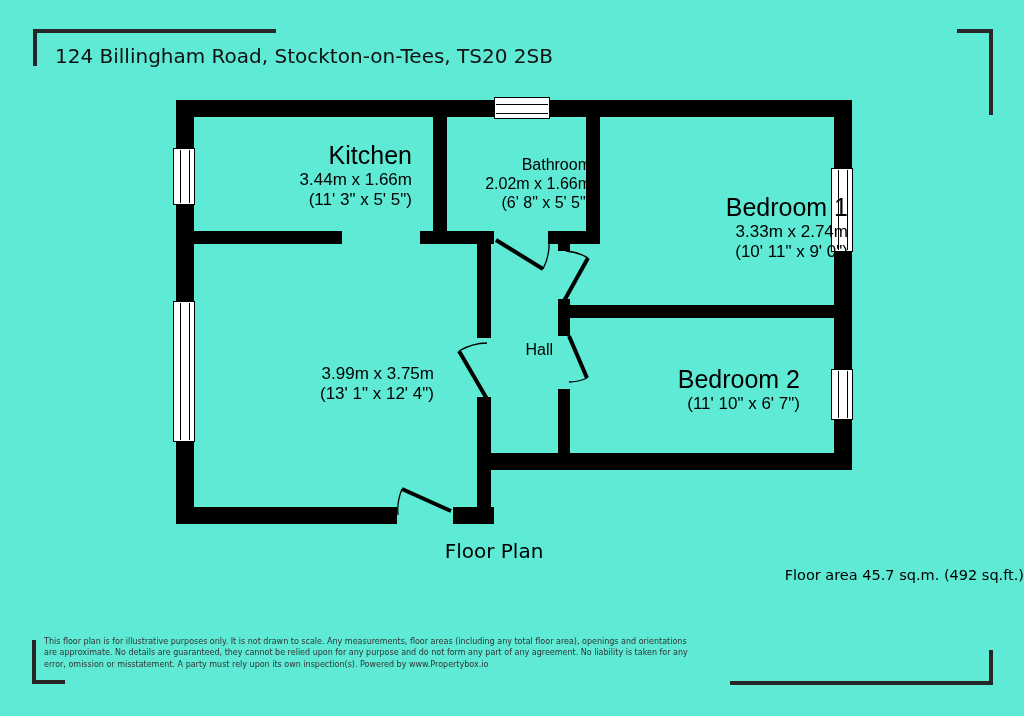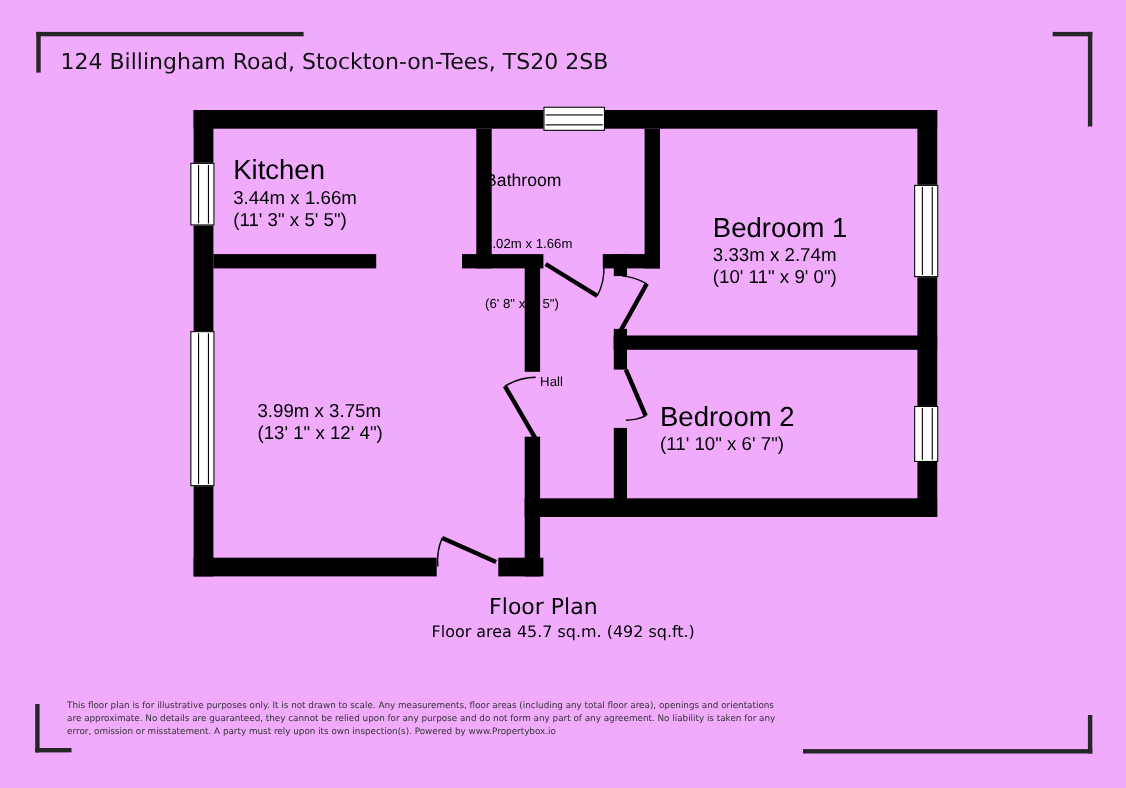--- a/index.html
+++ b/index.html
@@ -1,39 +1,39 @@
 <!DOCTYPE html>
 <html><head>
 <meta charset="utf-8">
 <style>
   html,body{margin:0;padding:0;background:#fff;}
-  #stage{position:relative;width:1024px;height:716px;background:#f0abfc;overflow:hidden;
+  #stage{position:relative;width:1024px;height:716px;background:#5eead4;overflow:hidden;
          font-family:"Liberation Sans",sans-serif;color:#000;}
   .wall{position:absolute;background:#000;}
   .frame{position:absolute;background:#262626;}
   .win{position:absolute;background:#fff;border:1.5px solid #000;box-sizing:border-box;}
   .pane-v{position:absolute;top:1px;bottom:1px;left:50%;width:8px;margin-left:-4px;
           border-left:1px solid #000;border-right:1px solid #000;}
   .pane-h{position:absolute;left:1px;right:1px;top:50%;height:8px;margin-top:-4px;
           border-top:1px solid #000;border-bottom:1px solid #000;}
-  .room-label{position:absolute;text-align:left;line-height:1.2;}
+  .room-label{position:absolute;text-align:right;line-height:1.2;}
   .room-name{font-size:25px;}
   .room-dim{font-size:17px;}
   .room-name-sm{font-size:16px;}
-  .room-dim-sm{font-size:12px;margin-top:40px;}
-  .hall-name{font-size:12px;}
+  .room-dim-sm{font-size:16px;}
+  .hall-name{font-size:16px;}
   #address{position:absolute;left:55px;top:44px;font-size:20px;color:#111;
            font-family:"DejaVu Sans",sans-serif;}
   #plan-caption-title{position:absolute;left:0;top:539px;width:988px;text-align:center;
            font-size:20px;font-family:"DejaVu Sans",sans-serif;}
-  #plan-caption-area{position:absolute;left:0;top:567px;width:1024px;text-align:center;
+  #plan-caption-area{position:absolute;left:0;top:567px;width:1024px;text-align:right;
            font-size:14.5px;font-family:"DejaVu Sans",sans-serif;}
   #total-area{position:absolute;left:55px;top:609px;font-size:15.5px;
            font-family:"DejaVu Sans",sans-serif;}
-  #disclaimer{position:absolute;left:61px;top:636px;width:652px;font-size:8px;
+  #disclaimer{position:absolute;left:44px;top:636px;width:652px;font-size:8px;
            line-height:11.4px;color:#333;font-family:"DejaVu Sans",sans-serif;}
   svg{position:absolute;left:0;top:0;}
 </style>
 </head>
 <body>
 
 <div id="stage">
 
   <div class="frame" style="left:33px;top:29px;width:243px;height:4px"></div>
   <div class="frame" style="left:33px;top:29px;width:4px;height:37px"></div>

